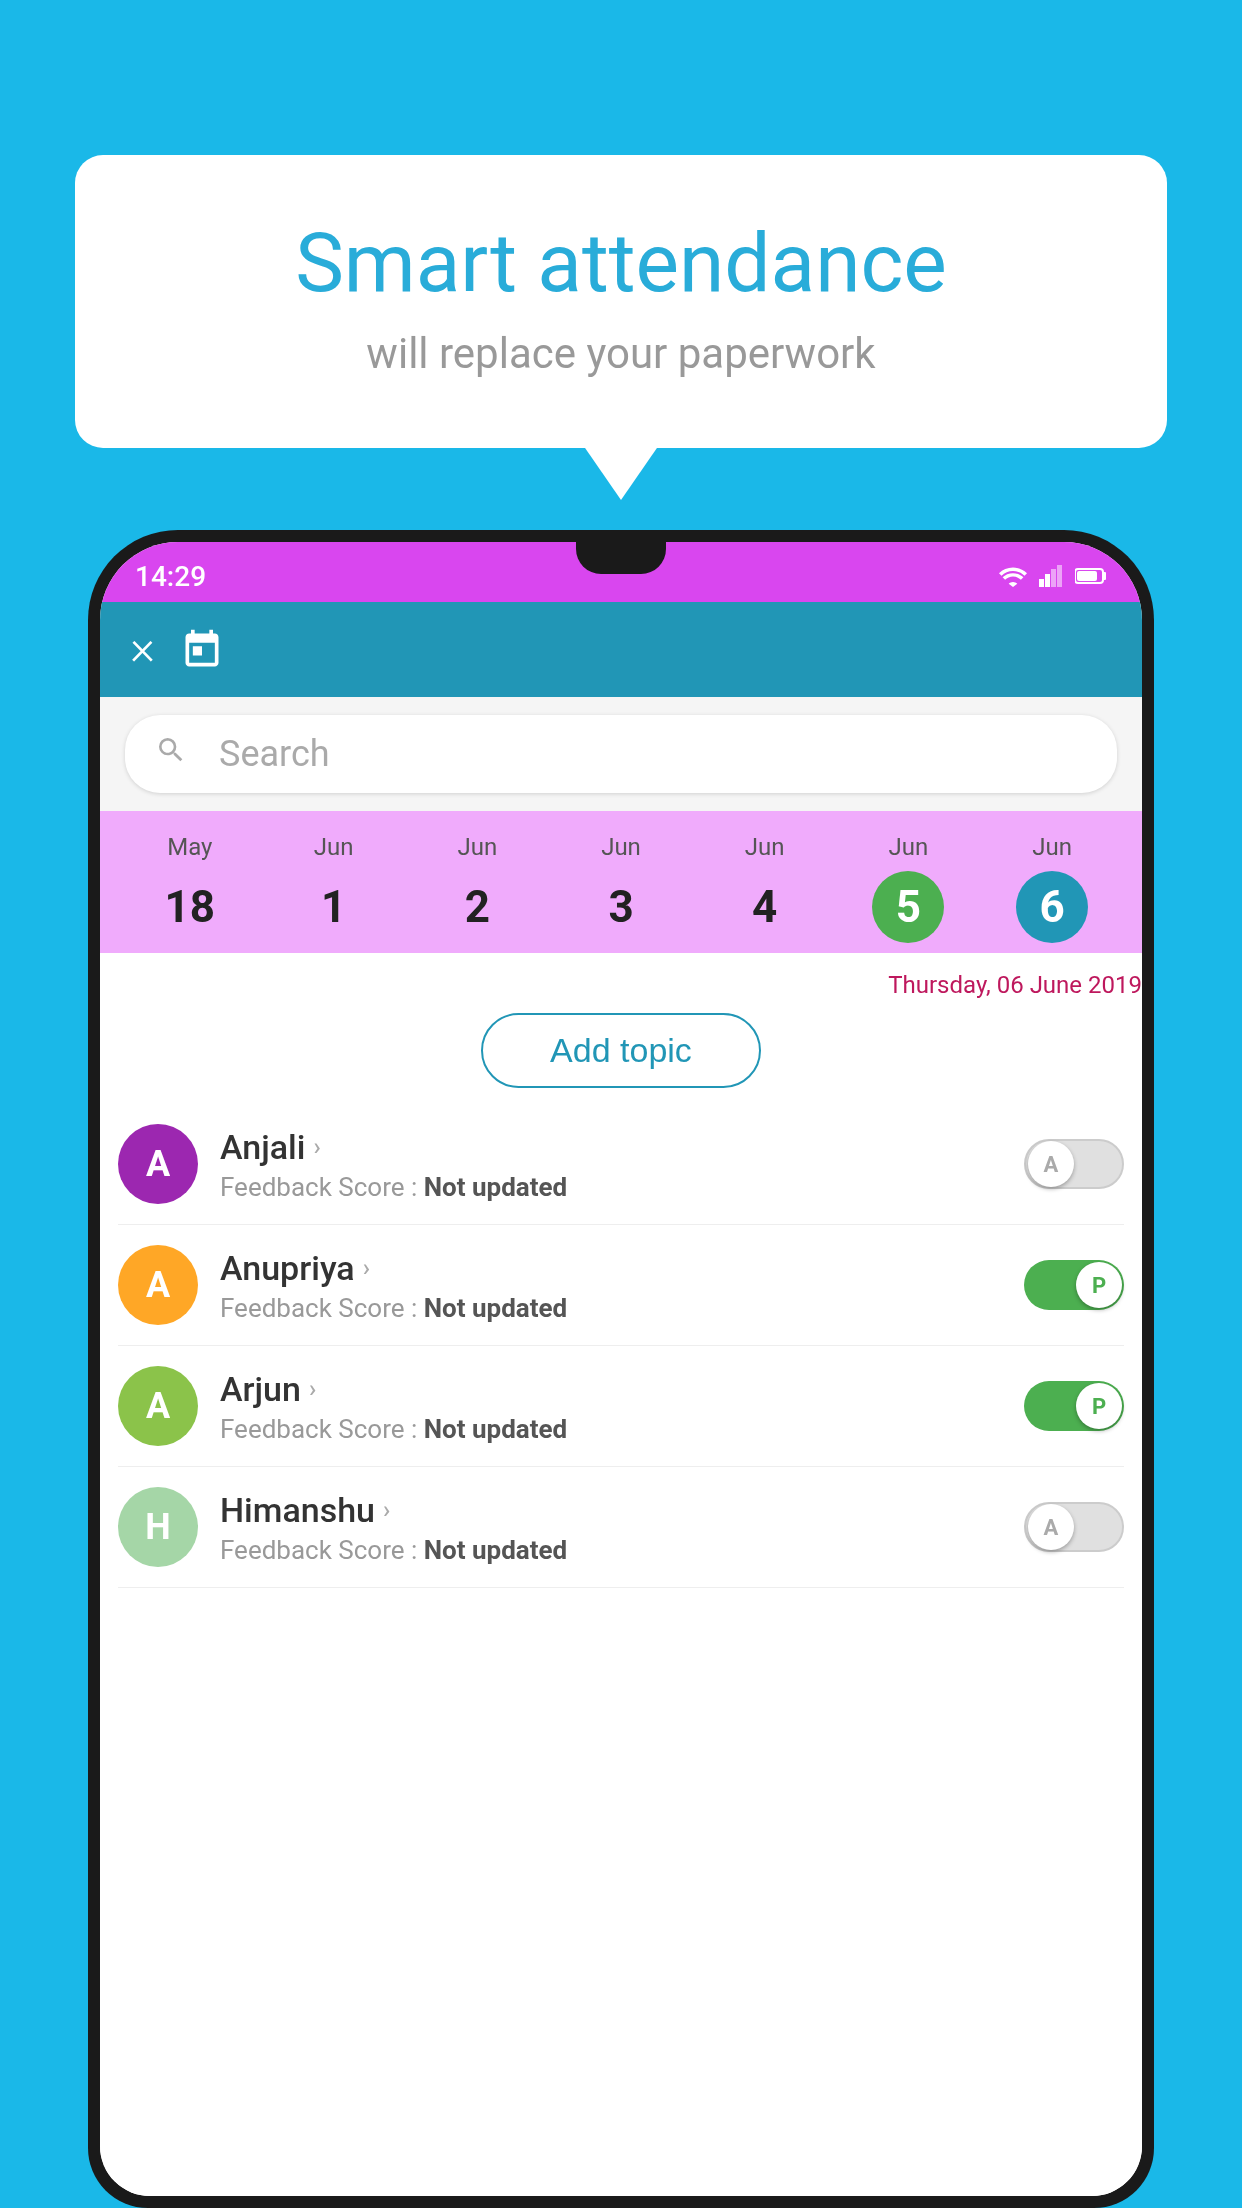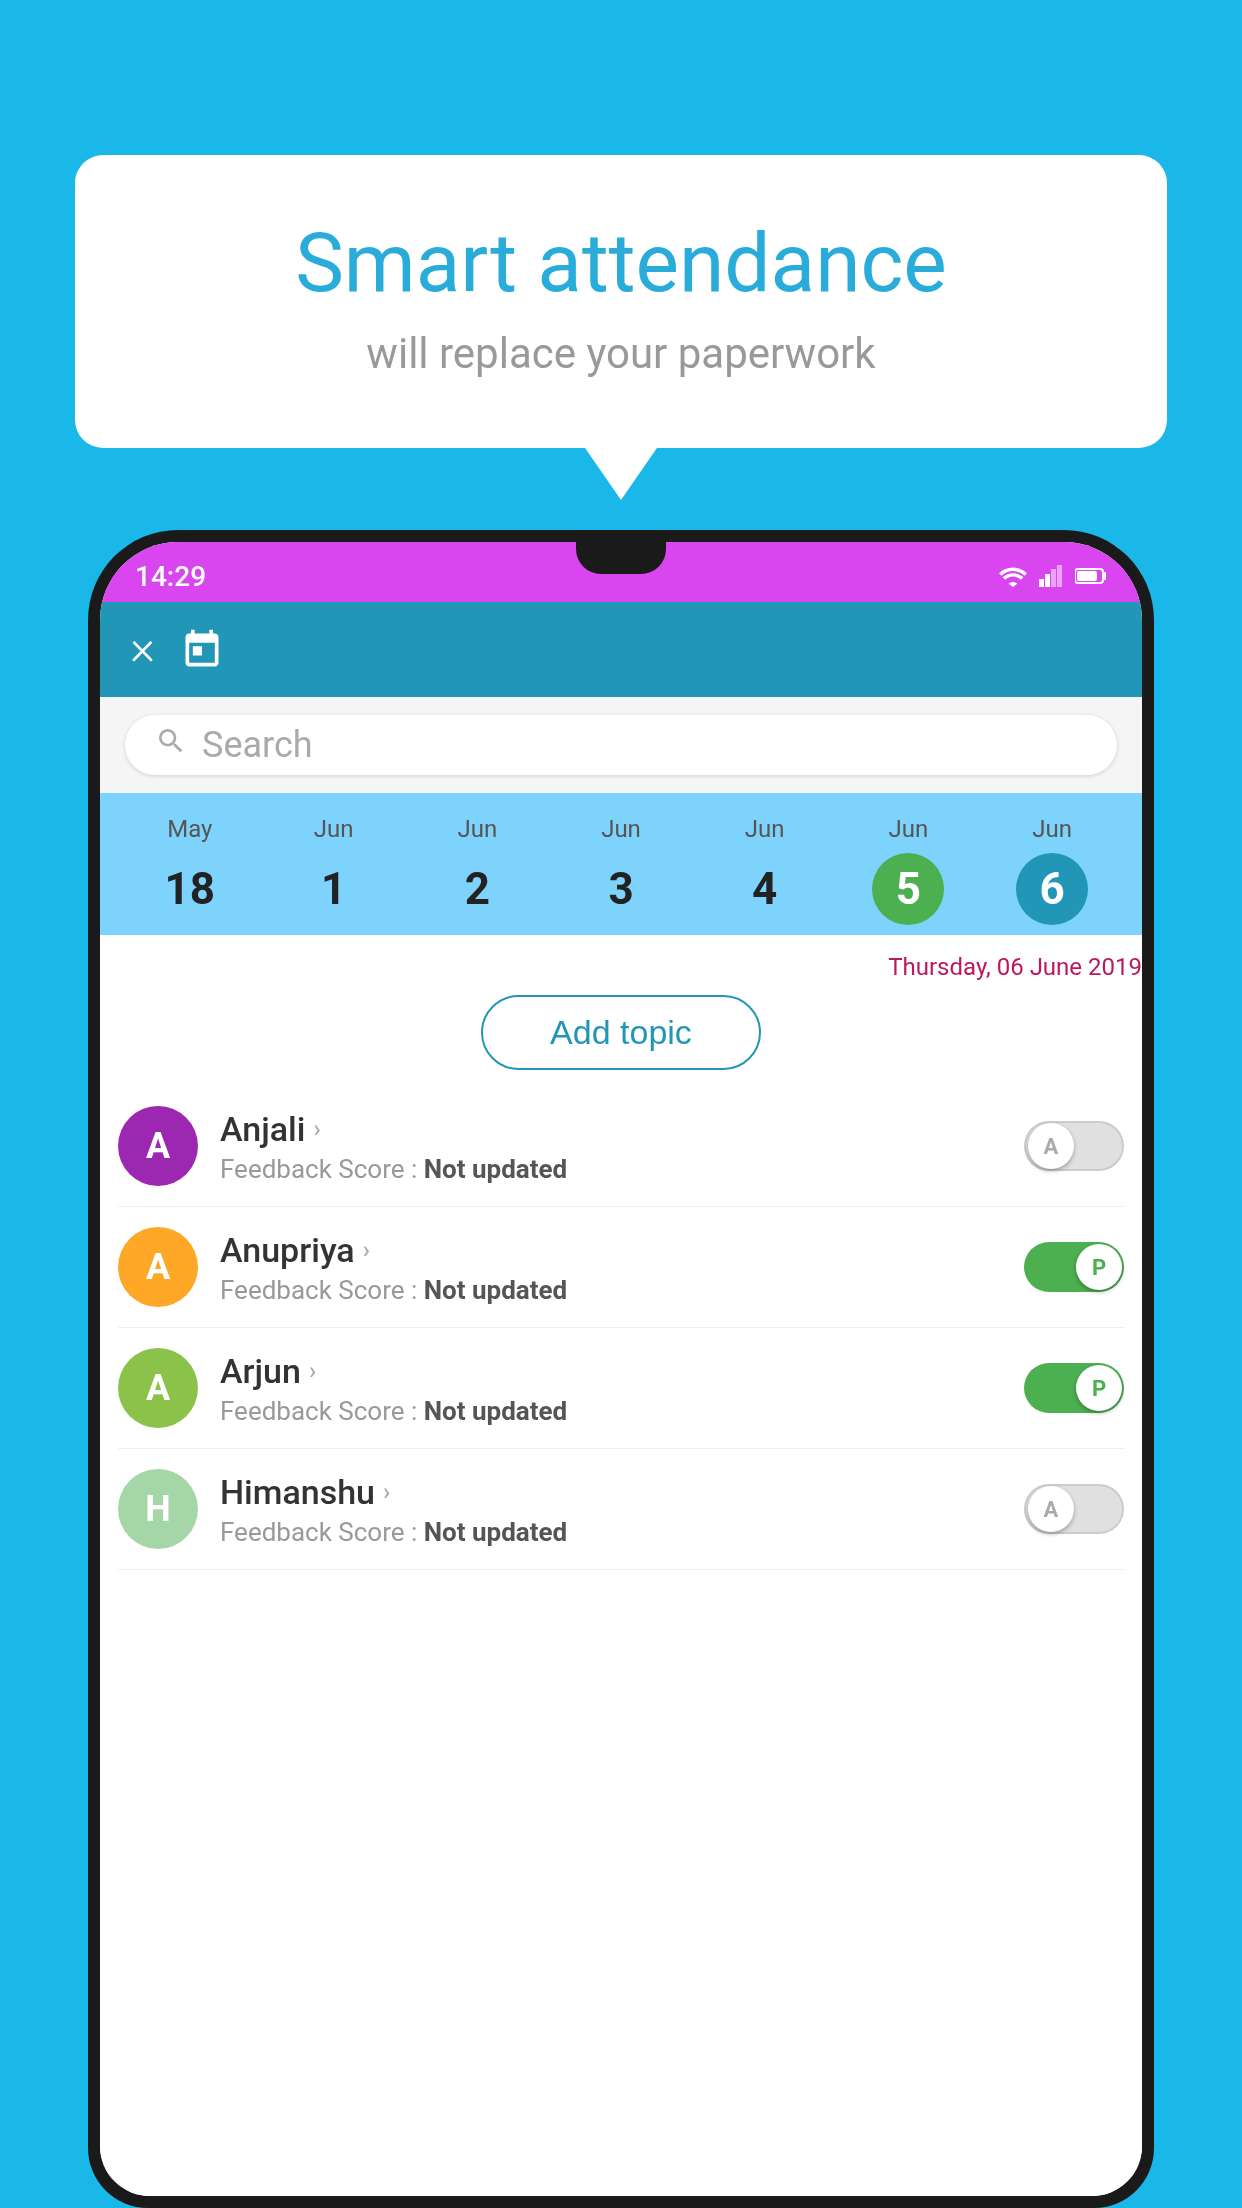--- a/index.html
+++ b/index.html
@@ -159,44 +159,44 @@
 
     
     .search-container {
       padding: 18px 25px;
       background: #f5f5f5;
     }
 
     .search-bar {
       background: white;
       border-radius: 35px;
-      height: 60px;
+      height: 78px;
       display: flex;
       align-items: center;
       padding: 0 30px;
-      gap: 15px;
+      gap: 32px;
       box-shadow: 0 1px 4px rgba(0,0,0,0.15);
     }
 
     .search-icon-wrap {
       color: #aaa;
       font-size: 34px;
     }
 
     .search-text {
       color: #aaa;
       font-size: 36px;
     }
 
     
     .calendar-strip {
       display: flex;
       align-items: flex-end;
       padding: 22px 18px 10px;
-      background: #7dd3fc;
+      background: #f0abfc;
     }
 
     .cal-day {
       flex: 1;
       text-align: center;
     }
 
     .cal-month {
       font-size: 24px;
       color: #555;

